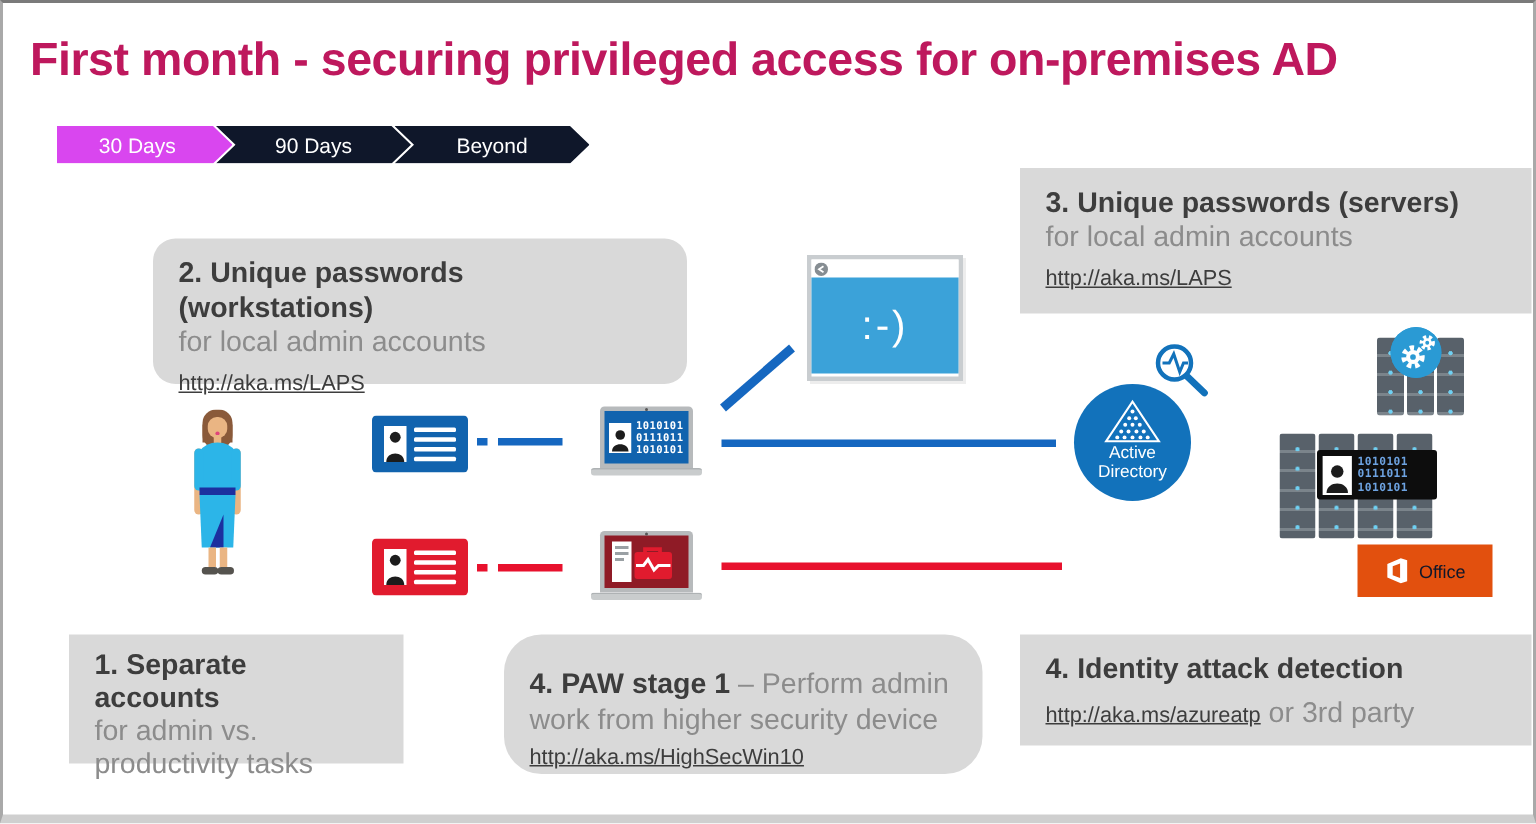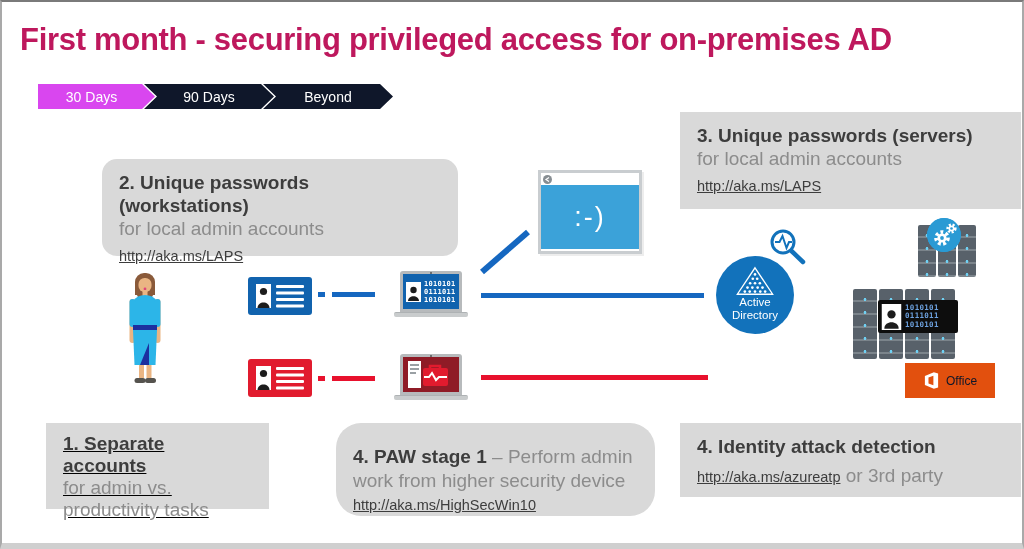--- a/index.html
+++ b/index.html
@@ -35,21 +35,21 @@
   .gbox .bt { font-size: 19px; font-weight: 700; color: #3d3d3d; line-height: 23px; }
   .gbox .bs { font-size: 19px; color: #8c8c8c; line-height: 24px; }
   .gbox .blink, .gbox .blink a { font-size: 14.5px; color: #3d3d3d; }
   .gbox .blink { margin-top: 7px; }
   .gbox a { text-decoration: underline; }
   .gbox .mix { font-size: 19px; line-height: 24px; color: #8c8c8c; }
   .gbox .mix b { color: #3d3d3d; }
   .suffix { color: #8c8c8c; font-size: 19px; }
   #box2 { left: 100px; top: 157px; width: 356px; height: 97px; border-radius: 15px; }
   #box3 { left: 678px; top: 110px; width: 341px; height: 97px; }
-  #box1 { left: 44px;  top: 421px; width: 223px; height: 86px; padding-top: 10px; text-decoration: underline; }
+  #box1 { left: 44px;  top: 421px; width: 223px; height: 86px; padding-top: 10px; }
   #box1 .bt { line-height: 22px; } #box1 .bs { line-height: 22px; }
   #box4 { left: 334px; top: 421px; width: 319px; height: 93px; padding-top: 22px; border-radius: 25px; }
   #box4 .blink { margin-top: 4px; }
   #box5 { left: 678px; top: 421px; width: 341px; height: 74px; }
   
   .hline { height: 5px; }
   .blue-bg { background: #1567c0; }
   .red-bg { background: #e8112d; }
   
   .card { width: 64px; height: 38px; }

